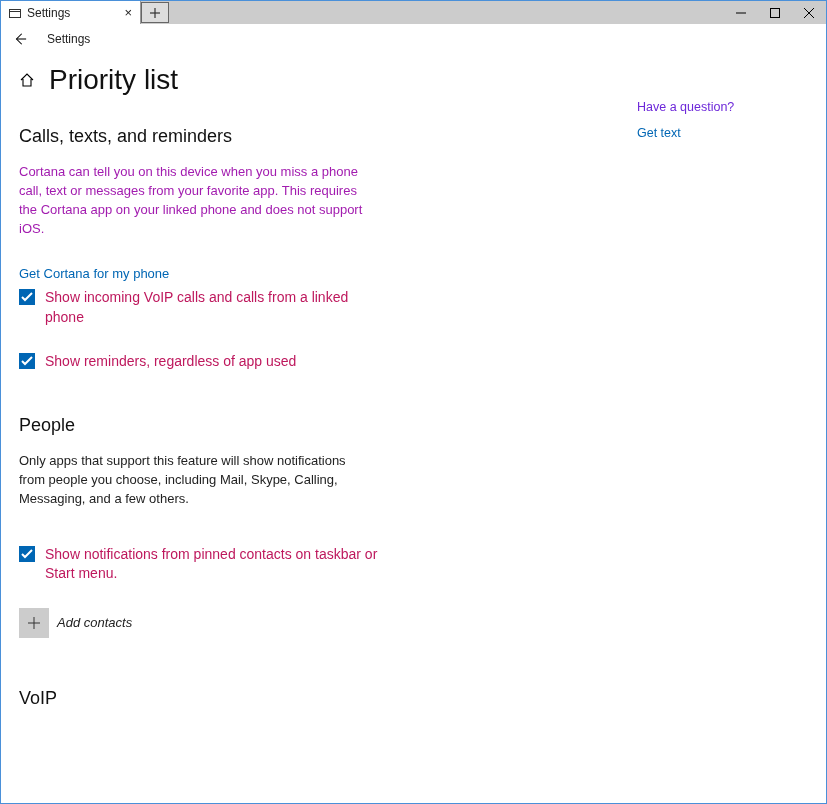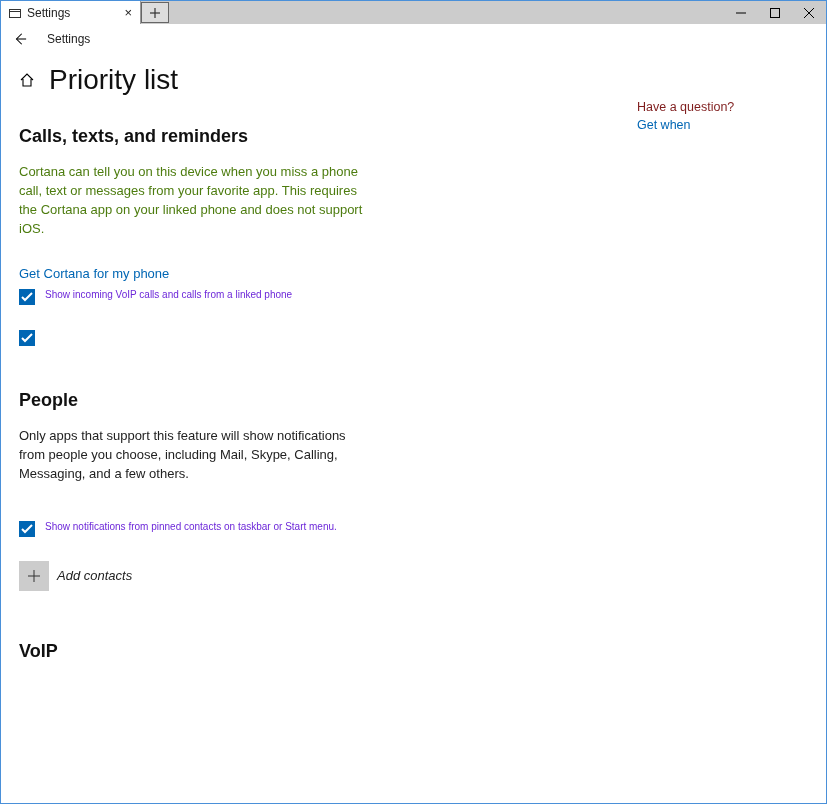--- a/index.html
+++ b/index.html
@@ -24,39 +24,39 @@
   
   .page { display: flex; padding: 0 18px 20px 18px; }
   .main { width: 560px; }
   .side { margin-left: 58px; padding-top: 46px; font-size: 12.5px; }
 
   .titleline { display: flex; align-items: center; margin: 10px 0 30px 0; }
   .home-icon { width: 16px; height: 16px; margin-right: 14px; }
   h1 { font-size: 28px; font-weight: 400; color: #111; }
 
   .desc { font-size: 13px; color: #222; line-height: 1.45; max-width: 350px; margin-bottom: 36px; }
-  .section-title { font-size: 18px; font-weight: 700; color: #111; margin-bottom: 16px; }
-  .sec-desc { font-size: 13px; color: #4d7c0f; line-height: 1.45; max-width: 350px; margin-bottom: 26px; }
+  .section-title { font-size: 18px; font-weight: 400; color: #111; margin-bottom: 16px; }
+  .sec-desc { font-size: 13px; color: #a21caf; line-height: 1.45; max-width: 350px; margin-bottom: 26px; }
   .sec-desc2 { font-size: 13px; color: #222; line-height: 1.45; max-width: 340px; margin-bottom: 36px; }
 
   .link { color: #0066b4; font-size: 13px; cursor: pointer; margin-bottom: 7px; display: inline-block; }
 
   .check-row { display: flex; align-items: flex-start; margin-bottom: 24px; max-width: 360px; }
   .checkbox { width: 16px; height: 16px; background: #0066b4; margin-right: 10px; flex: none; display: flex; align-items: center; justify-content: center; margin-top: 1px; }
   .checkbox svg { width: 12px; height: 10px; }
-  .check-label { font-size: 10px; color: #6d28d9; line-height: 1.4; }
+  .check-label { font-size: 14px; color: #be185d; line-height: 1.4; }
 
   .section-gap { height: 20px; }
 
   .add-row { display: flex; align-items: center; margin-bottom: 30px; font-style: italic; }
   .add-btn { width: 30px; height: 30px; background: #ccc; display: flex; align-items: center; justify-content: center; margin-right: 8px; }
   .add-btn svg { width: 14px; height: 14px; }
   .add-label { font-size: 13px; color: #222; }
 
-  .side .q { color: #7f1d1d; margin-bottom: 4px; }
+  .side .q { color: #6d28d9; margin-bottom: 12px; }
   .side .help { color: #0066b4; cursor: pointer; }
 </style>
 </head>
 <body>
 
 <div class="titlebar">
   <div class="tab">
     <span class="app-icon">
       <svg viewBox="0 0 12 12">
           <rect x="0.5" y="2.5" width="11" height="8" fill="none" stroke="#333" stroke-width="1"></rect>
@@ -125,20 +125,21 @@
           </svg>
       </span>
       <span class="check-label">Show incoming VoIP calls and calls from a linked phone</span>
     </div>
     <div class="check-row">
       <span class="checkbox">
         <svg viewBox="0 0 12 10">
             <path d="M1 5 L4 8 L11 1" fill="none" stroke="#fff" stroke-width="2"></path>
           </svg>
       </span>
+      <span class="check-label">Show reminders, regardless of app used</span>
     </div>
 
     <div class="section-gap"></div>
 
     
     <div class="section-title">People</div>
     <p class="sec-desc2">Only apps that support this feature will show notifications from people you choose, including Mail, Skype, Calling, Messaging, and a few others.</p>
 
     <div class="check-row">
       <span class="checkbox">
@@ -163,15 +164,15 @@
 
     
     <div class="section-title">VoIP</div>
     
 
     
   </div>
 
   <div class="side">
     <div class="q">Have a question?</div>
-    <div class="help">Get when</div>
+    <div class="help">Get text</div>
   </div>
 </div>
 
 </body></html>

